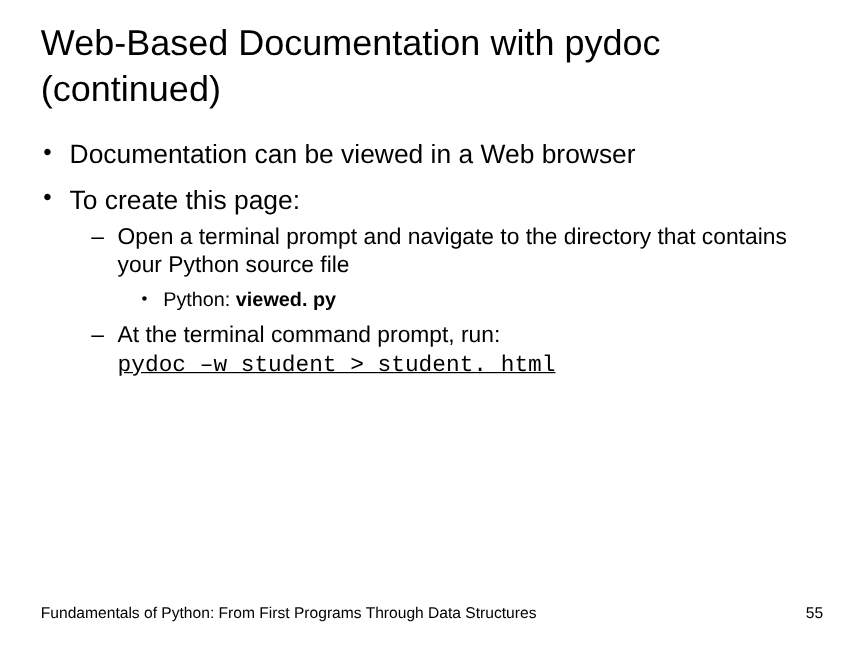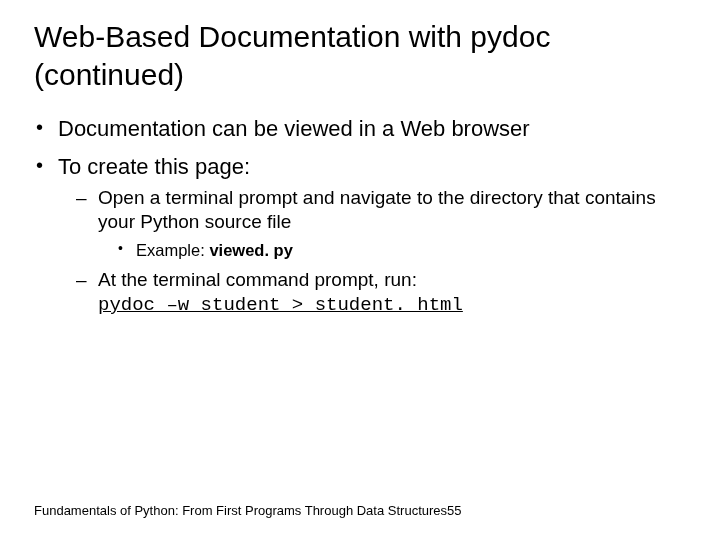--- a/index.html
+++ b/index.html
@@ -70,42 +70,42 @@
     font-size: 14px;
   }
   .bold { font-weight: 700; }
   .mono { font-family: "Courier New", Courier, monospace; text-decoration: underline; }
   .footer {
     position: absolute;
     bottom: 22px;
     left: 34px;
     right: 34px;
     display: flex;
-    justify-content: flex-start;
+    justify-content: space-between;
     font-size: 13px;
     color: #000;
   }
 </style>
 </head>
 <body>
 
 <h1 class="title">Web-Based Documentation with pydoc (continued)</h1>
 
 <ul class="level1">
   <li>
     <span>Documentation can be viewed in a Web browser</span>
   </li>
   <li>
     <span>To create this page:</span>
     <ul class="level2">
       <li>
         <span>Open a terminal prompt and navigate to the directory that contains your Python source file</span>
         <ul class="level3">
           <li>
-            <span>Example: </span><span class="bold">viewed. py</span>
+            <span>Python: </span><span class="bold">viewed. py</span>
           </li>
         </ul>
       </li>
       <li>
         <span>At the terminal command prompt, run:</span><br>
         <span class="mono">pydoc –w student &gt; student. html</span>
       </li>
     </ul>
   </li>
 </ul>

